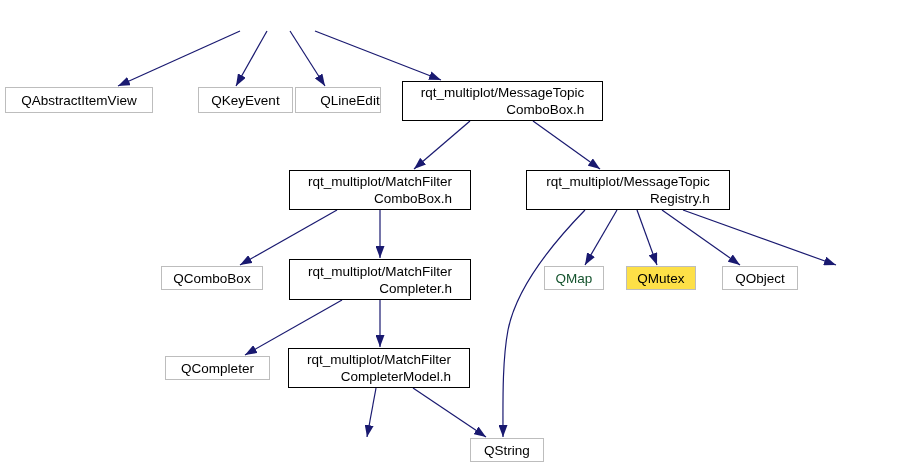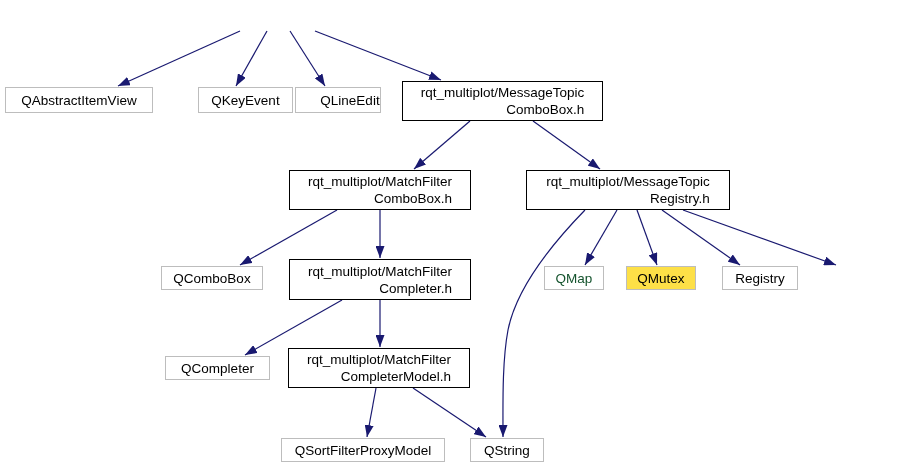--- a/index.html
+++ b/index.html
@@ -91,19 +91,18 @@
 ComboBox.h</div>
     <div class="node internal" style="left: 289px; top: 170px; width: 182px; height: 40px; color: rgb(0, 0, 0); background: rgb(255, 255, 255); border-color: rgb(0, 0, 0);">rqt_multiplot/MatchFilter
 ComboBox.h</div>
     <div class="node internal" style="left: 526px; top: 170px; width: 204px; height: 40px; color: rgb(0, 0, 0); background: rgb(255, 255, 255); border-color: rgb(0, 0, 0);">rqt_multiplot/MessageTopic
 Registry.h</div>
     <div class="node external" style="left: 161px; top: 266px; width: 102px; height: 24px; color: rgb(0, 0, 0); background: rgb(255, 255, 255); border-color: rgb(189, 189, 189);">QComboBox</div>
     <div class="node internal" style="left: 289px; top: 259px; width: 182px; height: 41px; color: rgb(0, 0, 0); background: rgb(255, 255, 255); border-color: rgb(0, 0, 0);">rqt_multiplot/MatchFilter
 Completer.h</div>
     <div class="node external" style="left: 544px; top: 266px; width: 60px; height: 24px; color: #14532d; background: rgb(255, 255, 255); border-color: rgb(189, 189, 189);">QMap</div>
     <div class="node external" style="left: 626px; top: 266px; width: 70px; height: 24px; color: rgb(0, 0, 0); background: #fde047; border-color: rgb(189, 189, 189);">QMutex</div>
-    <div class="node external" style="left: 722px; top: 266px; width: 76px; height: 24px; color: rgb(0, 0, 0); background: rgb(255, 255, 255); border-color: rgb(189, 189, 189);">Registry</div>
+    <div class="node external" style="left: 722px; top: 266px; width: 76px; height: 24px; color: rgb(0, 0, 0); background: rgb(255, 255, 255); border-color: rgb(189, 189, 189);">QObject</div>
     <div class="node external" style="left: 165px; top: 356px; width: 105px; height: 24px; color: rgb(0, 0, 0); background: rgb(255, 255, 255); border-color: rgb(189, 189, 189);">QCompleter</div>
     <div class="node internal" style="left: 288px; top: 348px; width: 182px; height: 40px; color: rgb(0, 0, 0); background: rgb(255, 255, 255); border-color: rgb(0, 0, 0);">rqt_multiplot/MatchFilter
 CompleterModel.h</div>
-    <div class="node external" style="left: 281px; top: 438px; width: 164px; height: 24px; color: rgb(0, 0, 0); background: rgb(255, 255, 255); border-color: rgb(189, 189, 189);">QSortFilterProxyModel</div>
     <div class="node external" style="left: 470px; top: 438px; width: 74px; height: 24px; color: rgb(0, 0, 0); background: rgb(255, 255, 255); border-color: rgb(189, 189, 189);">QString</div>
   </div>
 
 </body></html>

